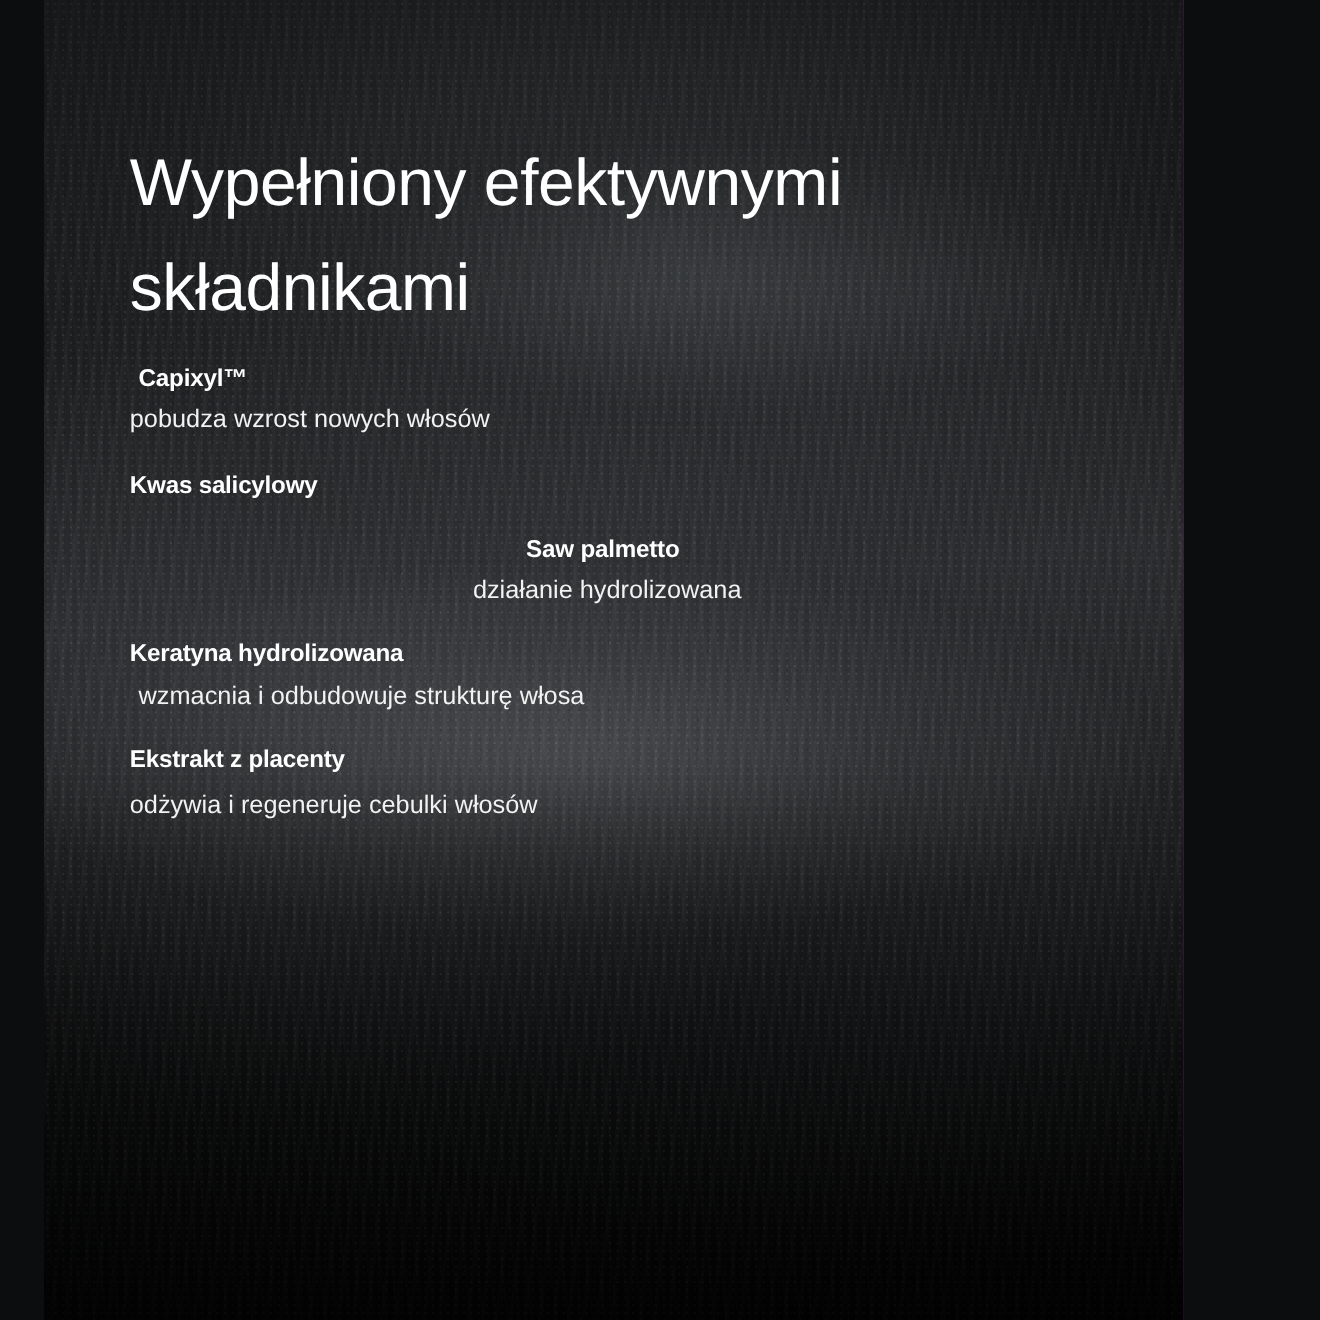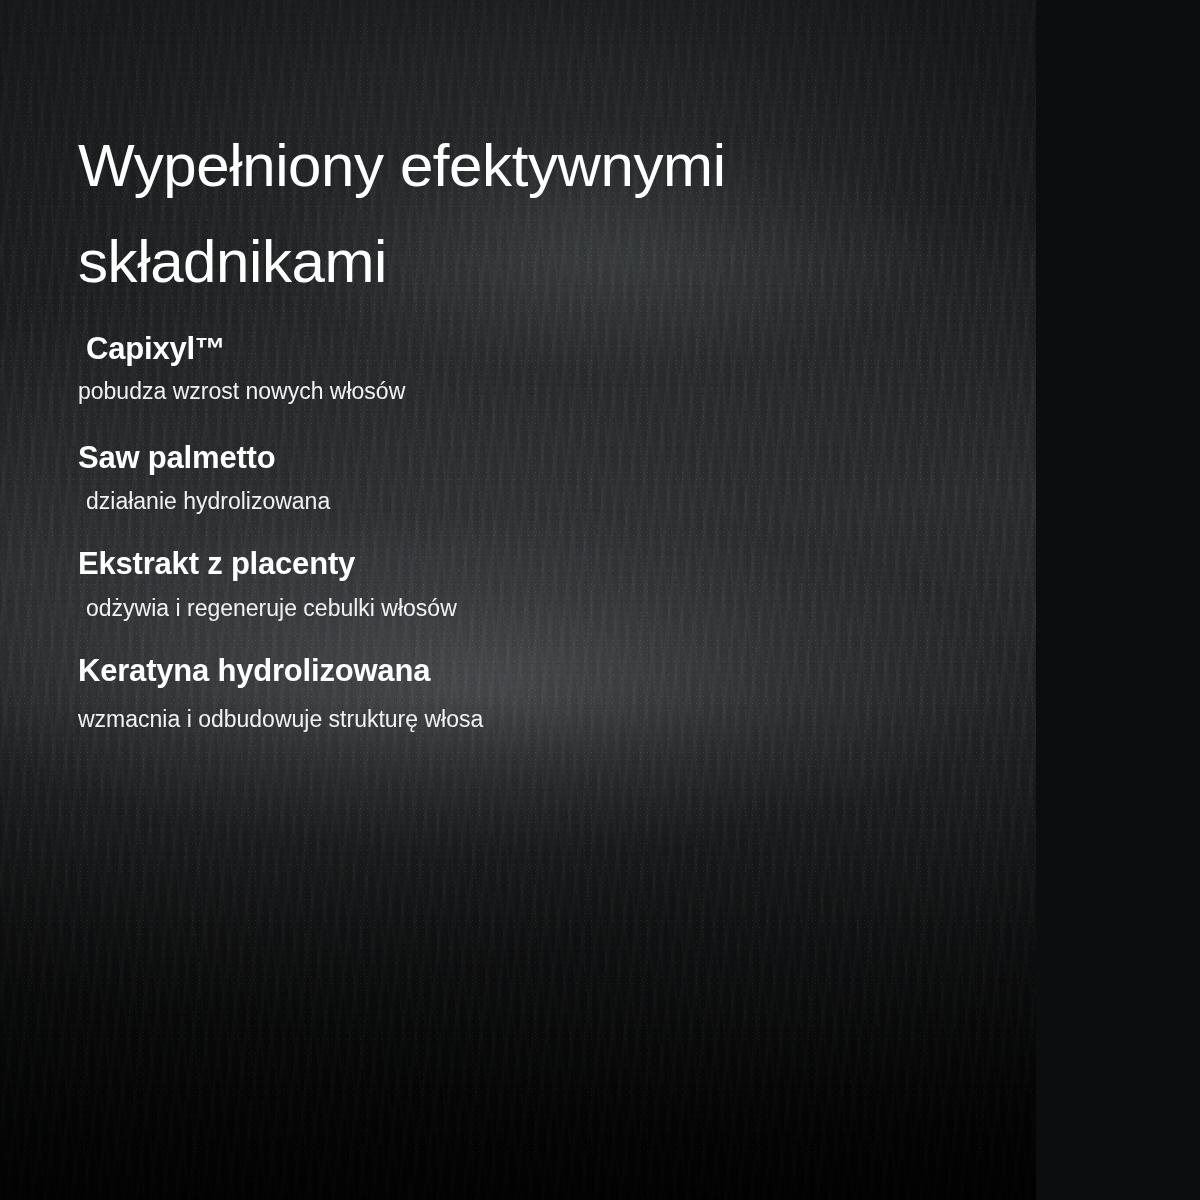--- a/index.html
+++ b/index.html
@@ -13,20 +13,21 @@
     background: #0c0d0e;
     overflow: hidden;
   }
 
   .poster {
     position: relative;
     width: 1036px;
     height: 1200px;
     overflow: hidden;
     background: #701a75;
+    margin-left: 40px;
   }
 
   
   .bg-base {
     position: absolute;
     inset: 0;
     background:
       radial-gradient(120% 70% at 55% 18%, rgba(150,155,160,0.13) 0%, rgba(60,62,64,0.06) 38%, rgba(0,0,0,0) 70%),
       radial-gradient(90% 45% at 20% 55%, rgba(180,185,190,0.10) 0%, rgba(0,0,0,0) 65%),
       radial-gradient(110% 50% at 80% 62%, rgba(170,175,180,0.09) 0%, rgba(0,0,0,0) 68%),
@@ -111,41 +112,41 @@
     left: 78px;
     top: 330px;
     width: 860px;
   }
 
   .ingredient {
     margin-bottom: 27px;
   }
   .ingredient-name {
     color: #ffffff;
-    font-size: 31px;
+    font-size: 22px;
     font-weight: 700;
     letter-spacing: -0.2px;
     line-height: 1.25;
     margin: 0 0 8px 0;
   }
   .ingredient-desc {
     color: #f2f2f2;
     font-size: 23px;
     font-weight: 400;
     line-height: 1.3;
     margin: 0;
   }
 
   
   .ingredient:nth-child(1) .ingredient-name { text-indent: 8px; }
   .ingredient:nth-child(1) { margin-bottom: 32px; }
   .ingredient:nth-child(2) .ingredient-desc { margin-top: 4px; }
   .ingredient:nth-child(2) { margin-bottom: 30px; }
   .ingredient:nth-child(3) .ingredient-desc { text-indent: 8px; margin-top: 10px; }
-  .ingredient:nth-child(3) { margin-bottom: 28px; }
+  .ingredient:nth-child(3) { margin-bottom: 28px; text-align: center; }
   .ingredient:nth-child(4) .ingredient-desc { text-indent: 8px; margin-top: 10px; }
   .ingredient:nth-child(4) { margin-bottom: 28px; }
   .ingredient:nth-child(5) .ingredient-desc { margin-top: 14px; }
 </style>
 </head>
 <body>
 
 <div class="poster">
 
   <div class="bg-base"></div>
@@ -161,32 +162,33 @@
 składnikami</h1>
 
     <div class="ingredients">
 
       <div class="ingredient">
         <div class="ingredient-name">Capixyl™</div>
         <div class="ingredient-desc">pobudza wzrost nowych włosów</div>
       </div>
 
       <div class="ingredient">
+        <div class="ingredient-name">Kwas salicylowy</div>
       </div>
 
       <div class="ingredient">
         <div class="ingredient-name">Saw palmetto</div>
         <div class="ingredient-desc">działanie hydrolizowana</div>
       </div>
 
       <div class="ingredient">
-        <div class="ingredient-name">Ekstrakt z placenty</div>
-        <div class="ingredient-desc">odżywia i regeneruje cebulki włosów</div>
+        <div class="ingredient-name">Keratyna hydrolizowana</div>
+        <div class="ingredient-desc">wzmacnia i odbudowuje strukturę włosa</div>
       </div>
 
       <div class="ingredient">
-        <div class="ingredient-name">Keratyna hydrolizowana</div>
-        <div class="ingredient-desc">wzmacnia i odbudowuje strukturę włosa</div>
+        <div class="ingredient-name">Ekstrakt z placenty</div>
+        <div class="ingredient-desc">odżywia i regeneruje cebulki włosów</div>
       </div>
 
     </div>
   </div>
 </div>
 
 </body></html>

